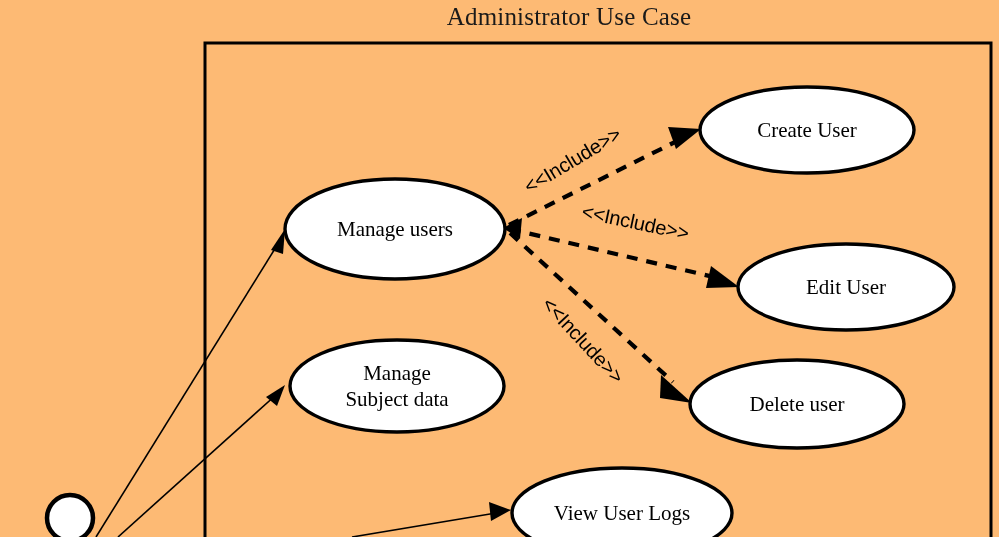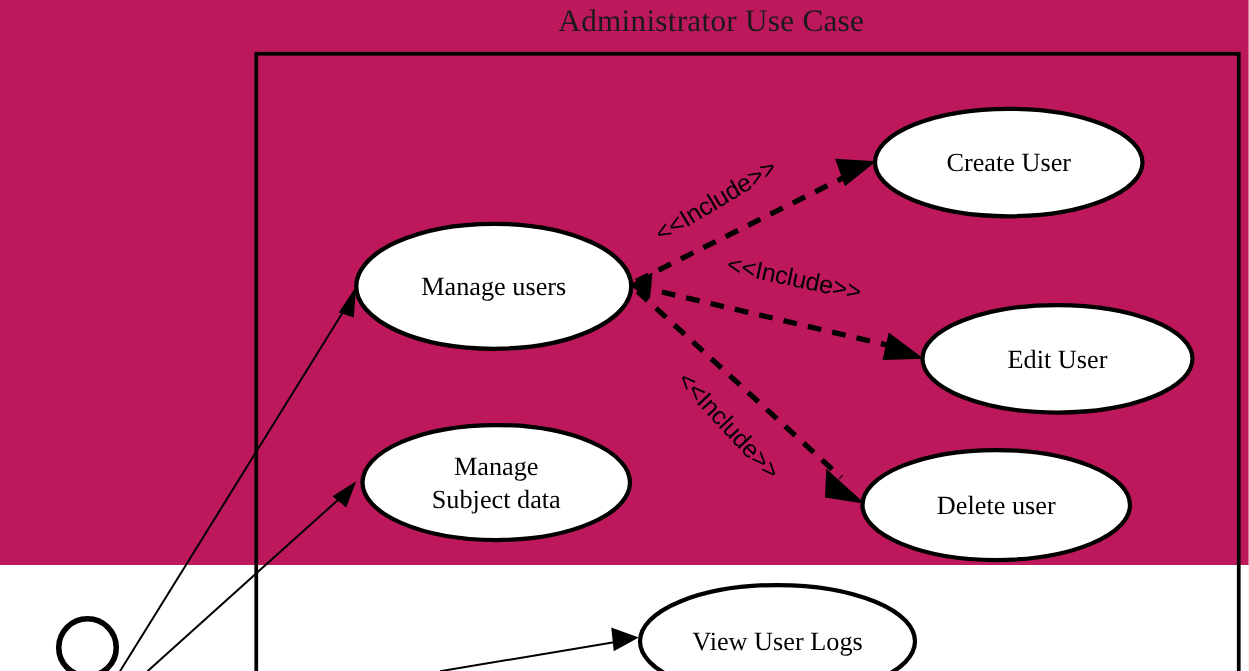--- a/index.html
+++ b/index.html
@@ -11,22 +11,22 @@
   body {
     width: 999px;
     height: 537px;
     overflow: hidden;
     font-family: "Liberation Serif", serif;
     color: #000000;
   }
   #canvas {
     position: relative;
     width: 999px;
-    height: 452px;
-    background: #be185d;
+    height: 537px;
+    background: #fdba74;
   }
   #diagram-svg {
     position: absolute;
     top: 0;
     left: 0;
     width: 999px;
     height: 537px;
     display: block;
   }
   .diagram-title {

